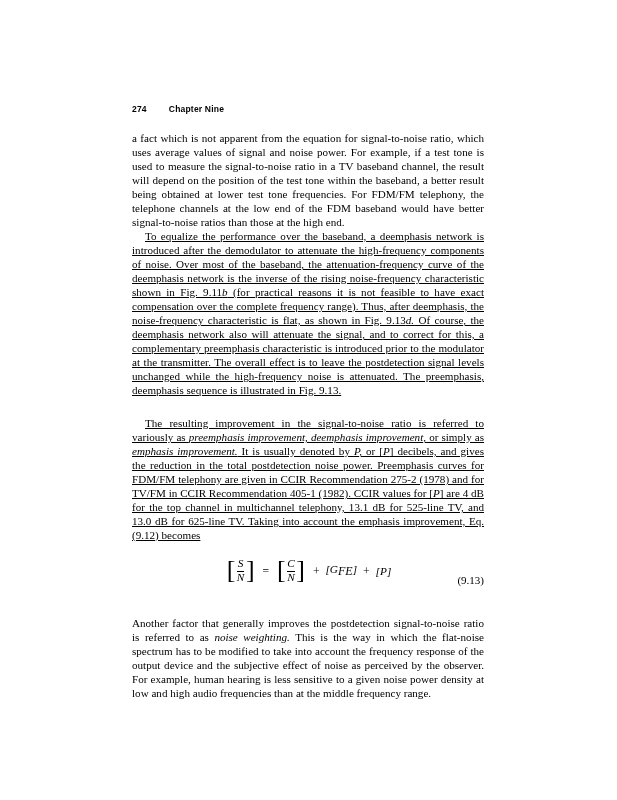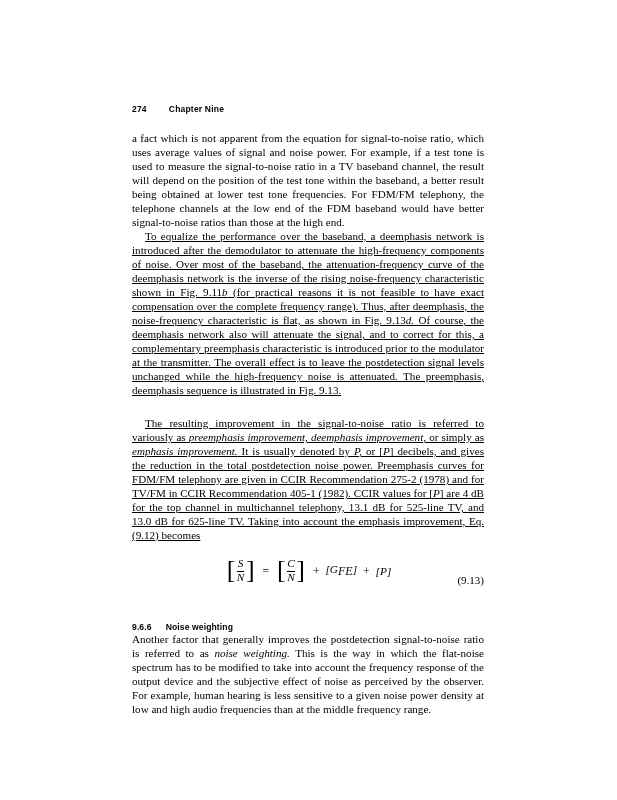--- a/index.html
+++ b/index.html
@@ -177,22 +177,19 @@
           <span class="brk">]</span>
         </span>
         <span class="eqop">+</span>
         <span class="eqterm">[<span>G</span><span class="sub">FE</span>]</span>
         <span class="eqop">+</span>
         <span class="eqterm"><span>[</span><span>P</span><span>]</span></span>
       </div>
       <span class="eqnum">(9.13)</span>
     </div>
 
-    <div class="subhead">
-      <span class="num">9.6.6</span><span>Noise weighting</span>
-    </div>
 
     <p class="body aftersub">
       <span>Another factor that generally improves the postdetection signal-to-noise ratio is referred to as </span><i>noise weighting.</i><span> This is the way in which the flat-noise spectrum has to be modified to take into account the frequency response of the output device and the subjective effect of noise as perceived by the observer. For example, human hearing is less sensitive to a given noise power density at low and high audio frequencies than at the middle frequency range.</span>
     </p>
 
   </div>
 </div>
 
 </body></html>

